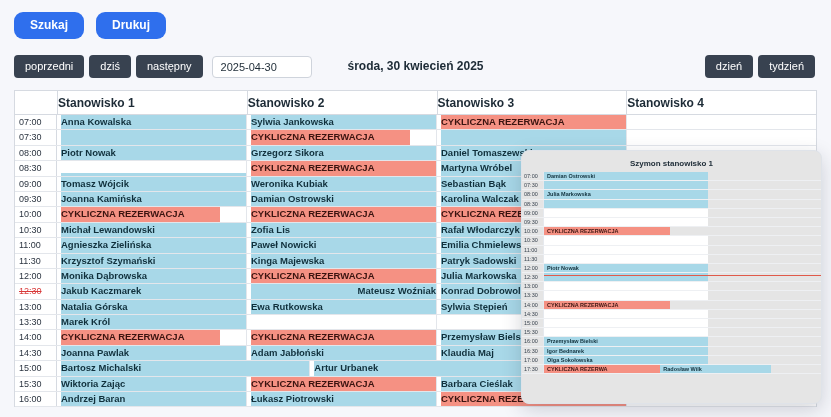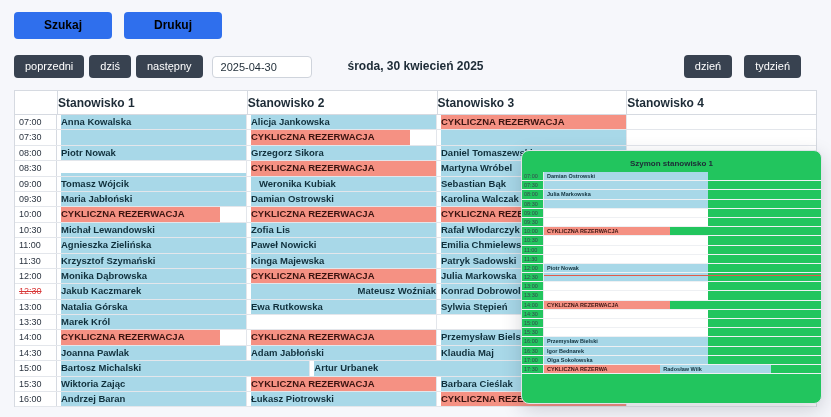--- a/index.html
+++ b/index.html
@@ -27,24 +27,24 @@
   .toolbar {
     position: absolute;
     left: 14px;
     top: 12px;
     display: flex;
     gap: 12px;
     align-items: center;
   }
   .btn-primary {
     background: #2f6fed;
-    color: #000000;
+    color: #ffffff;
     border: none;
-    border-radius: 4px;
-    padding: 7px 30px;
+    border-radius: 9px;
+    padding: 7px 16px;
     font-size: 12px;
     font-weight: bold;
     font-family: "Liberation Sans", sans-serif;
     cursor: pointer;
     line-height: 1.1;
   }
 
   
   .navbar {
     position: absolute;
@@ -56,24 +56,24 @@
   .nav-left {
     position: absolute;
     left: 0;
     top: 0;
     display: flex;
     gap: 5px;
     align-items: center;
   }
   .nav-right {
     position: absolute;
-    right: 16px;
+    right: 2px;
     top: 0;
     display: flex;
-    gap: 12px;
+    gap: 5px;
     align-items: center;
   }
   .btn-dark {
     background: #384250;
     color: #fff;
     border: none;
     border-radius: 4px;
     padding: 5px 11px;
     font-size: 11px;
     font-family: "Liberation Sans", sans-serif;
@@ -170,21 +170,21 @@
   .ev-none { background: #fff; }
   .half { width: 86%; }
 
   
   .popup {
     position: absolute;
     left: 521px;
     top: 150px;
     width: 299px;
     height: 252px;
-    background: #22c55e;
+    background: #e5e5e5;
     border: 1px solid #dfe3e9;
     border-radius: 8px;
     box-shadow: 0 6px 20px rgba(20,30,50,0.18);
     overflow: hidden;
   }
   .popup-title {
     text-align: center;
     font-size: 8px;
     font-weight: bold;
     padding: 8px 0 4px;
@@ -269,21 +269,21 @@
       <div class="res">Stanowisko 3</div>
       <div class="res">Stanowisko 4</div>
     </div>
     <div class="cal-body" id="cal-body">
         <div class="row">
           <div class="time-col">07:00</div>
           <div class="cell">
             <div class="ev-blue" style="height: 100%; box-sizing: border-box;">Anna Kowalska</div>
           </div>
           <div class="cell">
-            <div class="ev-blue" style="height: 100%; box-sizing: border-box;">Alicja Jankowska</div>
+            <div class="ev-blue" style="height: 100%; box-sizing: border-box;">Sylwia Jankowska</div>
           </div>
           <div class="cell">
             <div class="ev-red" style="height: 100%; box-sizing: border-box;">CYKLICZNA REZERWACJA</div>
           </div>
           <div class="cell">
             <div class="ev-none" style="height: 100%; box-sizing: border-box;"></div>
           </div>
         </div>
         <div class="row">
           <div class="time-col">07:30</div>
@@ -329,33 +329,33 @@
           <div class="cell">
             <div class="ev-none" style="height: 100%; box-sizing: border-box;"></div>
           </div>
         </div>
         <div class="row">
           <div class="time-col">09:00</div>
           <div class="cell">
             <div class="ev-blue" style="height: 100%; box-sizing: border-box;">Tomasz Wójcik</div>
           </div>
           <div class="cell">
-            <div class="ev-blue" style="height: 100%; box-sizing: border-box; padding-left: 8px;">Weronika Kubiak</div>
+            <div class="ev-blue" style="height: 100%; box-sizing: border-box;">Weronika Kubiak</div>
           </div>
           <div class="cell">
             <div class="ev-blue" style="height: 100%; box-sizing: border-box;">Sebastian Bąk</div>
           </div>
           <div class="cell">
             <div class="ev-none" style="height: 100%; box-sizing: border-box;"></div>
           </div>
         </div>
         <div class="row">
           <div class="time-col">09:30</div>
           <div class="cell">
-            <div class="ev-blue" style="height: 100%; box-sizing: border-box;">Maria Jabłoński</div>
+            <div class="ev-blue" style="height: 100%; box-sizing: border-box;">Joanna Kamińska</div>
           </div>
           <div class="cell">
             <div class="ev-blue" style="height: 100%; box-sizing: border-box;">Damian Ostrowski</div>
           </div>
           <div class="cell">
             <div class="ev-blue" style="height: 100%; box-sizing: border-box;">Karolina Walczak</div>
           </div>
           <div class="cell">
             <div class="ev-none" style="height: 100%; box-sizing: border-box;"></div>
           </div>

